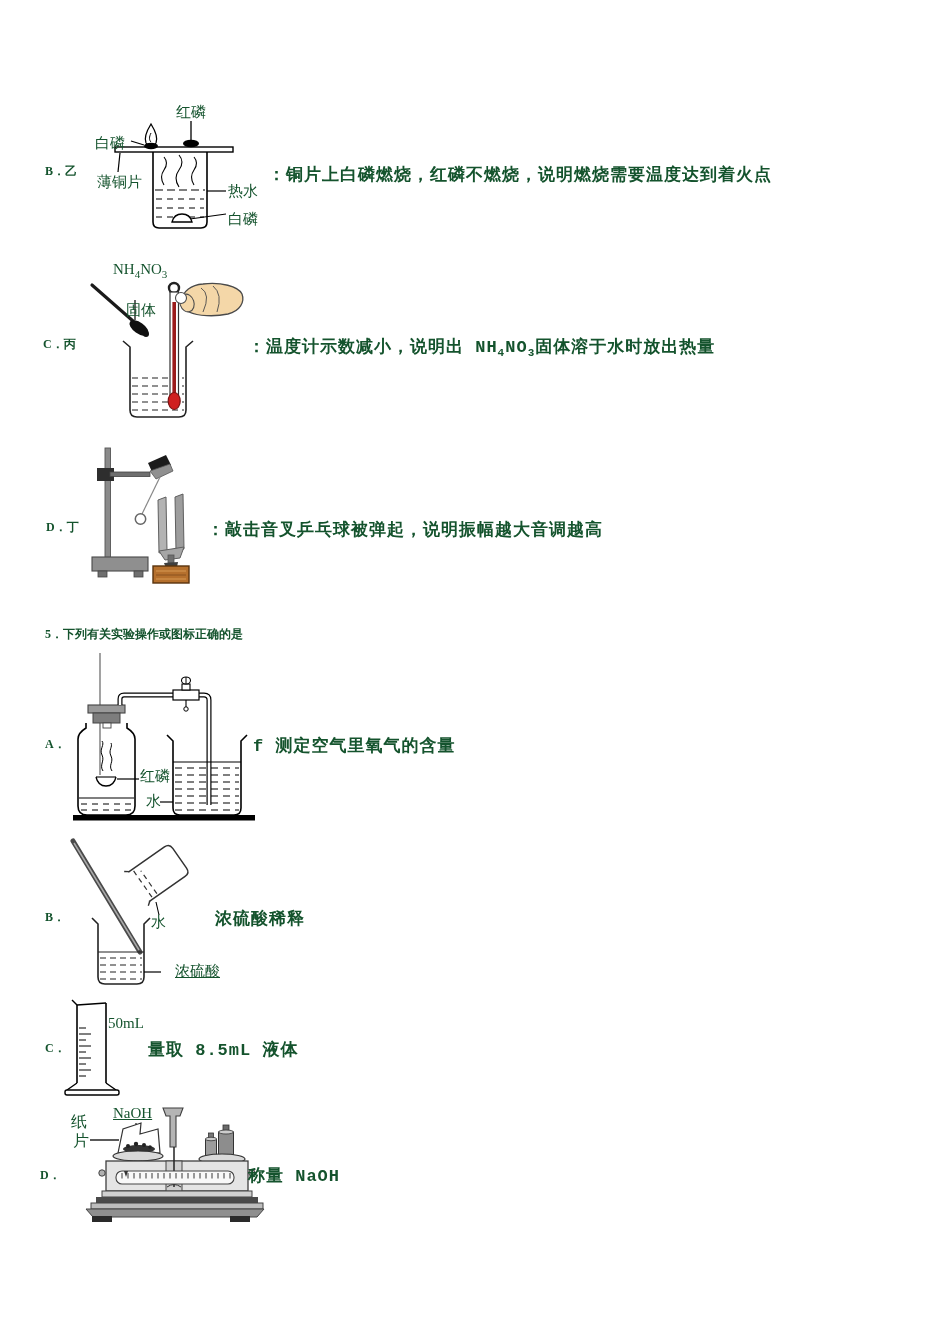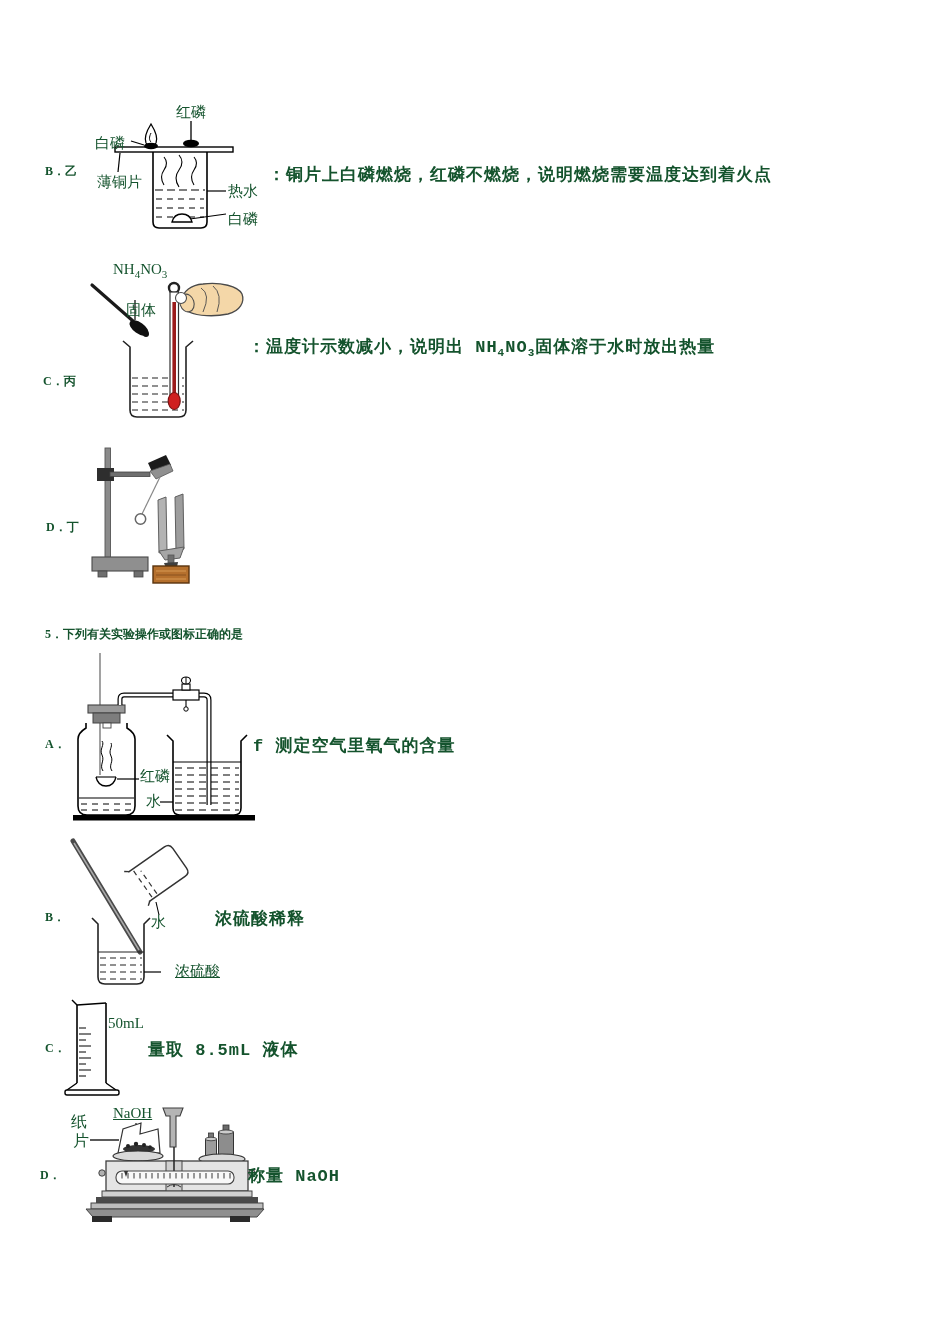--- a/index.html
+++ b/index.html
@@ -90,21 +90,21 @@
 
     <g>
       <path d="M97,42 C98,33 106,27 118,26 C136,24 153,28 157,36 C160,44 155,53 143,56 C129,59 113,58 104,54 C98,51 96,47 97,42 Z" fill="#f4d7a8" stroke="#4a4a4a" stroke-width="1.3"></path>
       <ellipse cx="102" cy="45" rx="7" ry="9" fill="#f4d7a8" stroke="#4a4a4a" stroke-width="1.1" transform="rotate(-18 102 45)"></ellipse>
       <path d="M116,30 q10,6 2,24 M128,28 q10,8 4,26" fill="none" stroke="#4a4a4a" stroke-width="0.9"></path>
       <circle cx="96" cy="40" r="5.5" fill="#fff" stroke="#4a4a4a" stroke-width="1.1"></circle>
     </g>
   </svg>
   <span class="abs dlabel" style="left:113px;top:261px;"><span>NH</span><span class="subs">4</span><span>NO</span><span class="subs">3</span></span>
   <span class="abs dlabel" style="left:126px;top:281px;margin-top:20px;">固体</span>
-  <span class="abs letter" style="left:43px;top:336px;margin-top:37px;">C．丙</span>
+  <span class="abs letter" style="left:43px;top:336px;">C．丙</span>
   <span class="abs desc" style="left:248px;top:335px;"><span>：温度计示数减小，说明出 NH</span><span class="subs">4</span><span>NO</span><span class="subs">3</span><span>固体溶于水时放出热量</span></span>
 
   <svg class="abs" style="left:90px;top:441px;" width="118" height="148" viewBox="0 0 118 148">
 
     <g>
       <rect x="15" y="7" width="5.5" height="112" fill="#8a8a8a" stroke="#555" stroke-width="0.9"></rect>
       <rect x="2" y="116" width="56" height="14" fill="#8f8f8f" stroke="#4a4a4a" stroke-width="1.1"></rect>
       <rect x="8" y="130" width="9" height="6" fill="#6f6f6f" stroke="#444" stroke-width="0.8"></rect>
       <rect x="44" y="130" width="9" height="6" fill="#6f6f6f" stroke="#444" stroke-width="0.8"></rect>
       <rect x="7" y="27" width="17" height="13" fill="#2e2e2e"></rect>
@@ -128,20 +128,21 @@
     </g>
 
     <g>
       <rect x="63" y="125" width="36" height="17" fill="#b5702d" stroke="#59330e" stroke-width="1.4"></rect>
       <line x1="66" y1="130" x2="96" y2="130" stroke="#d79a55" stroke-width="1"></line>
       <line x1="66" y1="134" x2="96" y2="134" stroke="#8a5220" stroke-width="1"></line>
       <line x1="66" y1="138" x2="96" y2="138" stroke="#d79a55" stroke-width="1"></line>
     </g>
   </svg>
   <span class="abs letter" style="left:46px;top:519px;">D．丁</span>
+  <span class="abs desc" style="left:207px;top:518px;">：敲击音叉乒乓球被弹起，说明振幅越大音调越高</span>
 
   <span class="abs letter" style="left:45px;top:626px;">5．下列有关实验操作或图标正确的是</span>
 
   <svg class="abs" style="left:60px;top:653px;" width="260" height="172" viewBox="0 0 260 172">
 
     <line x1="40" y1="0" x2="40" y2="122" stroke="#555" stroke-width="1.1"></line>
 
     <g stroke="#000" stroke-width="1" fill="none">
       <path d="M43,118 c-4,-6 2,-10 -1,-16 c-3,-6 3,-10 0,-14"></path>
       <path d="M52,118 c-4,-6 2,-9 -1,-15 c-3,-6 2,-9 0,-13"></path>

